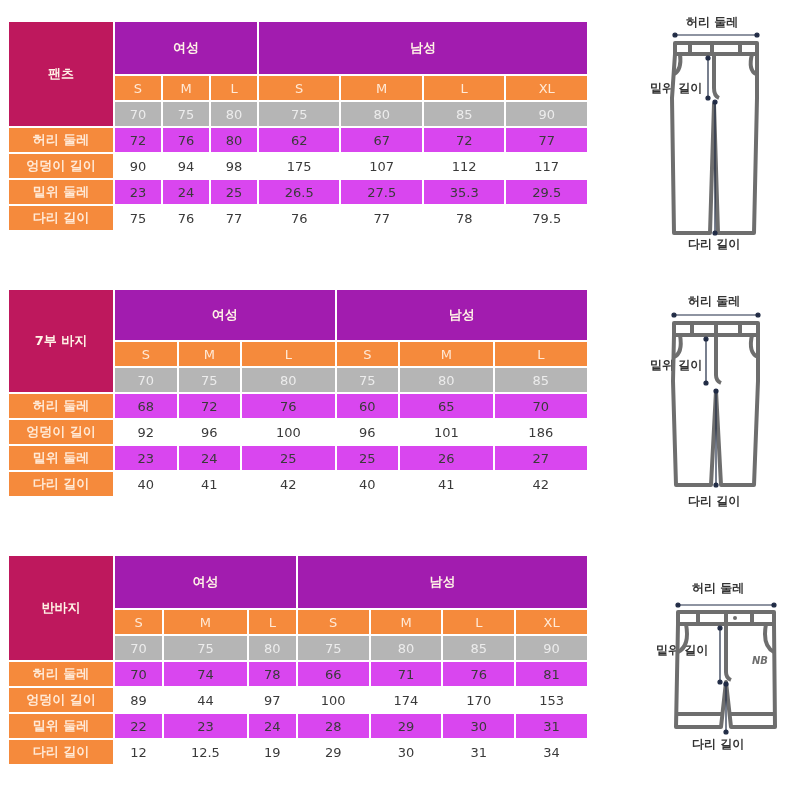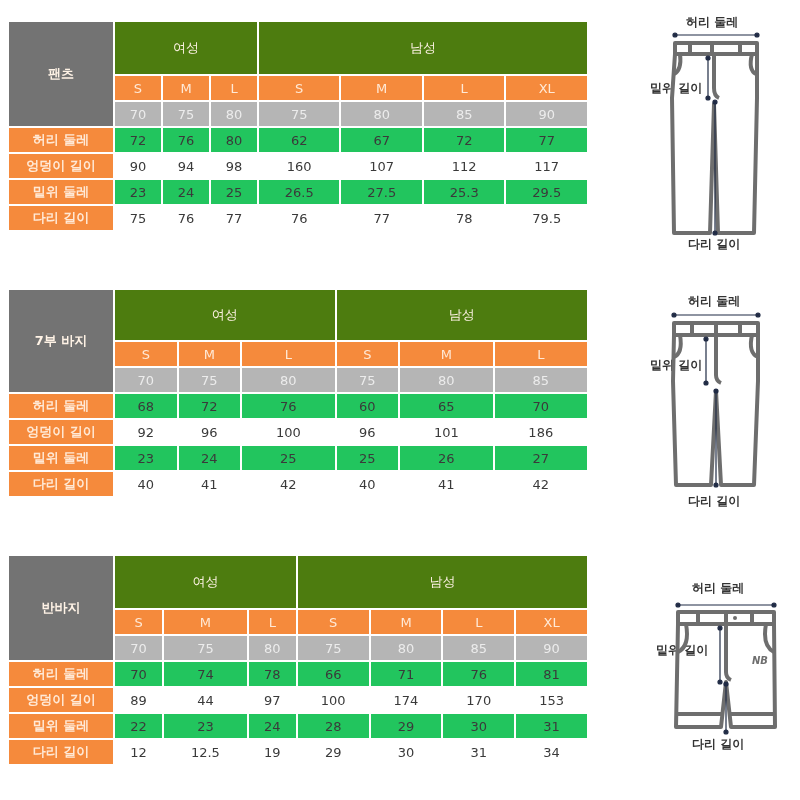--- a/index.html
+++ b/index.html
@@ -1,26 +1,26 @@
 <!DOCTYPE html>
 <html><head>
 <meta charset="utf-8">
 <style>
   html, body { margin:0; padding:0; background:#ffffff; }
   body { width:800px; height:800px; position:relative; overflow:hidden;
          font-family:"DejaVu Sans","Liberation Sans",sans-serif; }
   .tbl { position:absolute; left:9px; border-collapse:separate; border-spacing:2px; margin-left:-2px; }
   .tbl td { padding:0; text-align:center; vertical-align:middle; font-size:13px; }
-  .corner { background:#737373; color:#fff3e6; font-weight:bold; font-size:13px; }
-  .grp { background:#4d7c0f; color:#fff3e6; font-weight:normal; font-size:13px; }
+  .corner { background:#be185d; color:#fff3e6; font-weight:bold; font-size:13px; }
+  .grp { background:#a21caf; color:#fff3e6; font-weight:bold; font-size:13px; }
   .sz { background:#f58a3c; color:#ffe9d6; font-size:12.5px; }
   .wst { background:#b5b5b5; color:#ececec; font-size:13px; }
   .rlab { background:#f58a3c; color:#ffe9d6; font-weight:bold; font-size:12.5px; }
   .val { color:#3a3a3a; font-size:13.5px; }
-  .odd .val { background:#22c55e;margin-top:48px; }
+  .odd .val { background:#d946ef;margin-top:48px; }
   .even .val { background:#ffffff; }
   .diagram { position:absolute; }
   .diagram .lab { position:absolute; font-size:12px; color:#333; white-space:nowrap; font-weight:bold; }
 </style>
 </head>
 <body>
 
 <table class="tbl" style="top:20px;width:582px;">
   <colgroup>
       <col style="width:104px">
@@ -64,33 +64,33 @@
     <td class="val">62</td>
     <td class="val">67</td>
     <td class="val">72</td>
     <td class="val">77</td>
   </tr>
   <tr class="even" style="height:24px">
     <td class="rlab">엉덩이 길이</td>
     <td class="val">90</td>
     <td class="val">94</td>
     <td class="val">98</td>
-    <td class="val">160</td>
+    <td class="val">175</td>
     <td class="val">107</td>
     <td class="val">112</td>
     <td class="val">117</td>
   </tr>
   <tr class="odd" style="height:24px">
     <td class="rlab">밑위 둘레</td>
     <td class="val">23</td>
     <td class="val">24</td>
     <td class="val">25</td>
     <td class="val">26.5</td>
     <td class="val">27.5</td>
-    <td class="val">25.3</td>
+    <td class="val">35.3</td>
     <td class="val">29.5</td>
   </tr>
   <tr class="even" style="height:24px">
     <td class="rlab">다리 길이</td>
     <td class="val">75</td>
     <td class="val">76</td>
     <td class="val">77</td>
     <td class="val">76</td>
     <td class="val">77</td>
     <td class="val">78</td>

